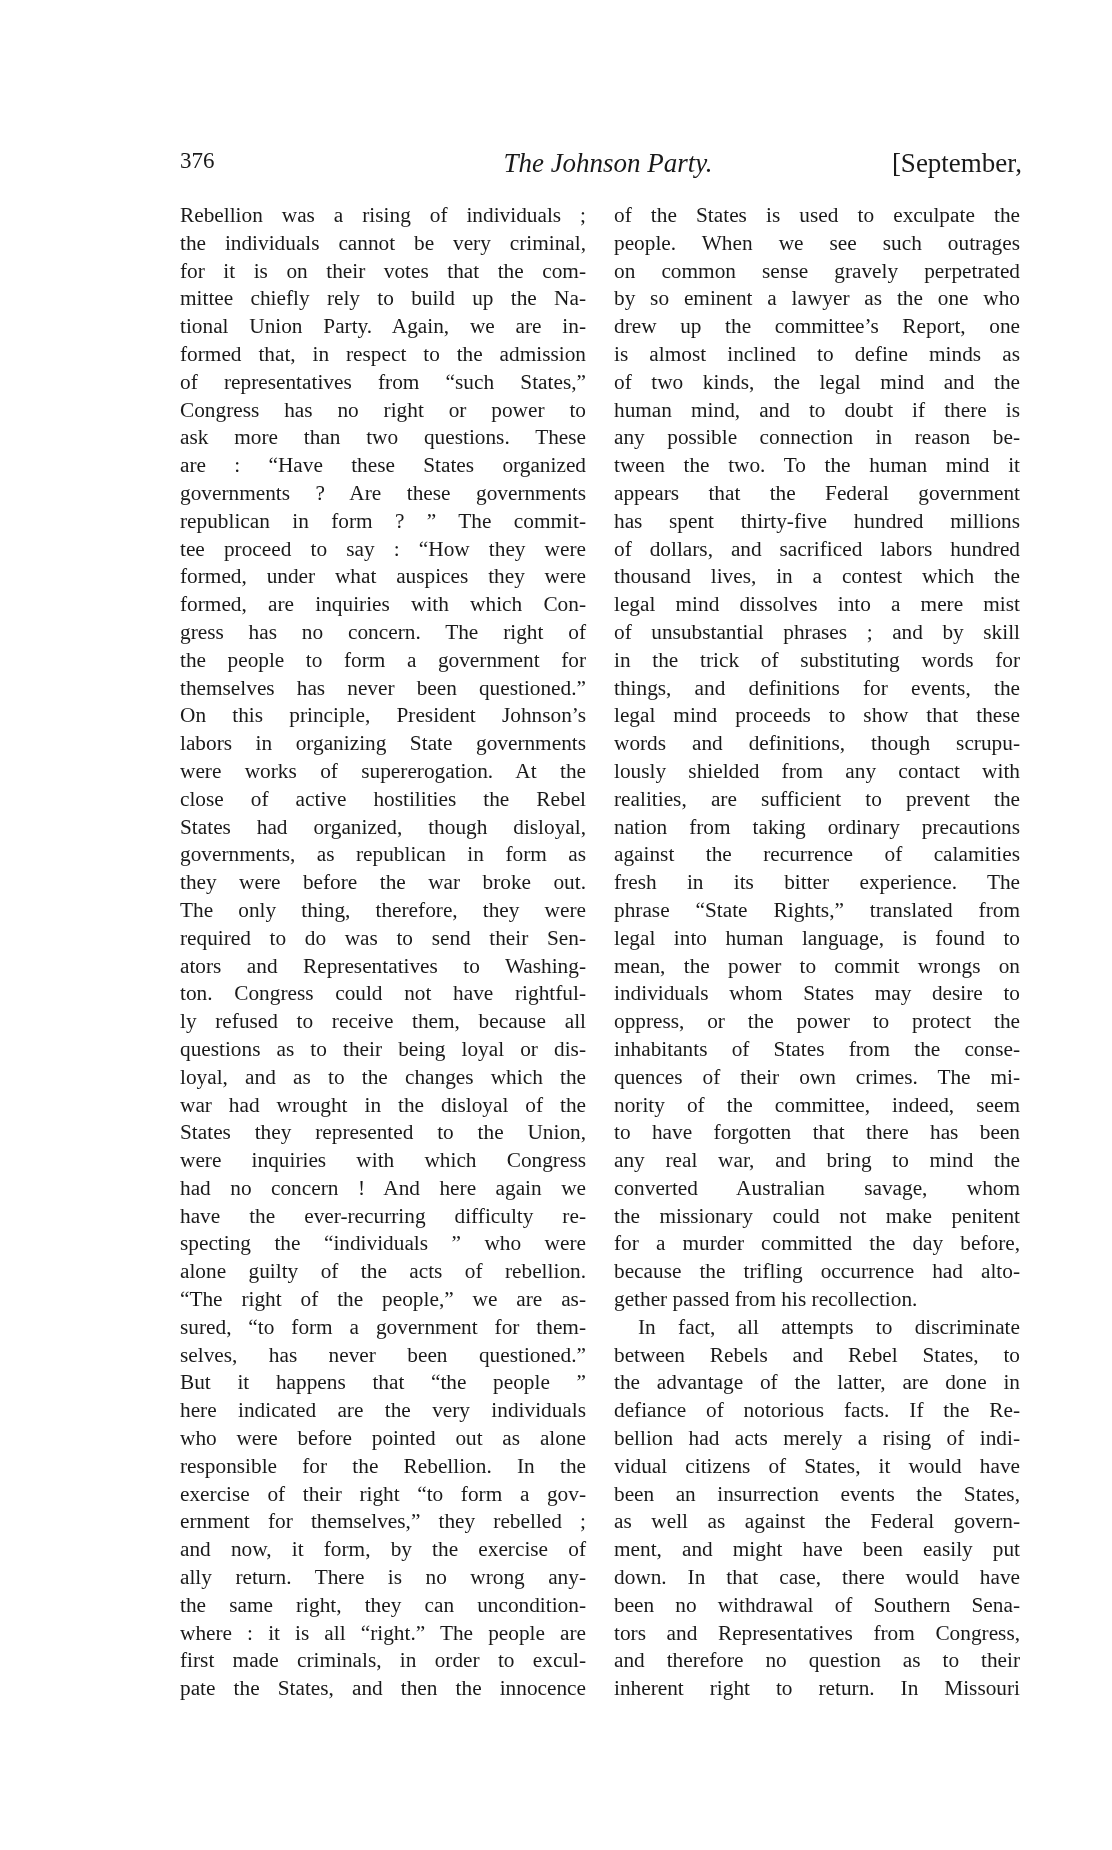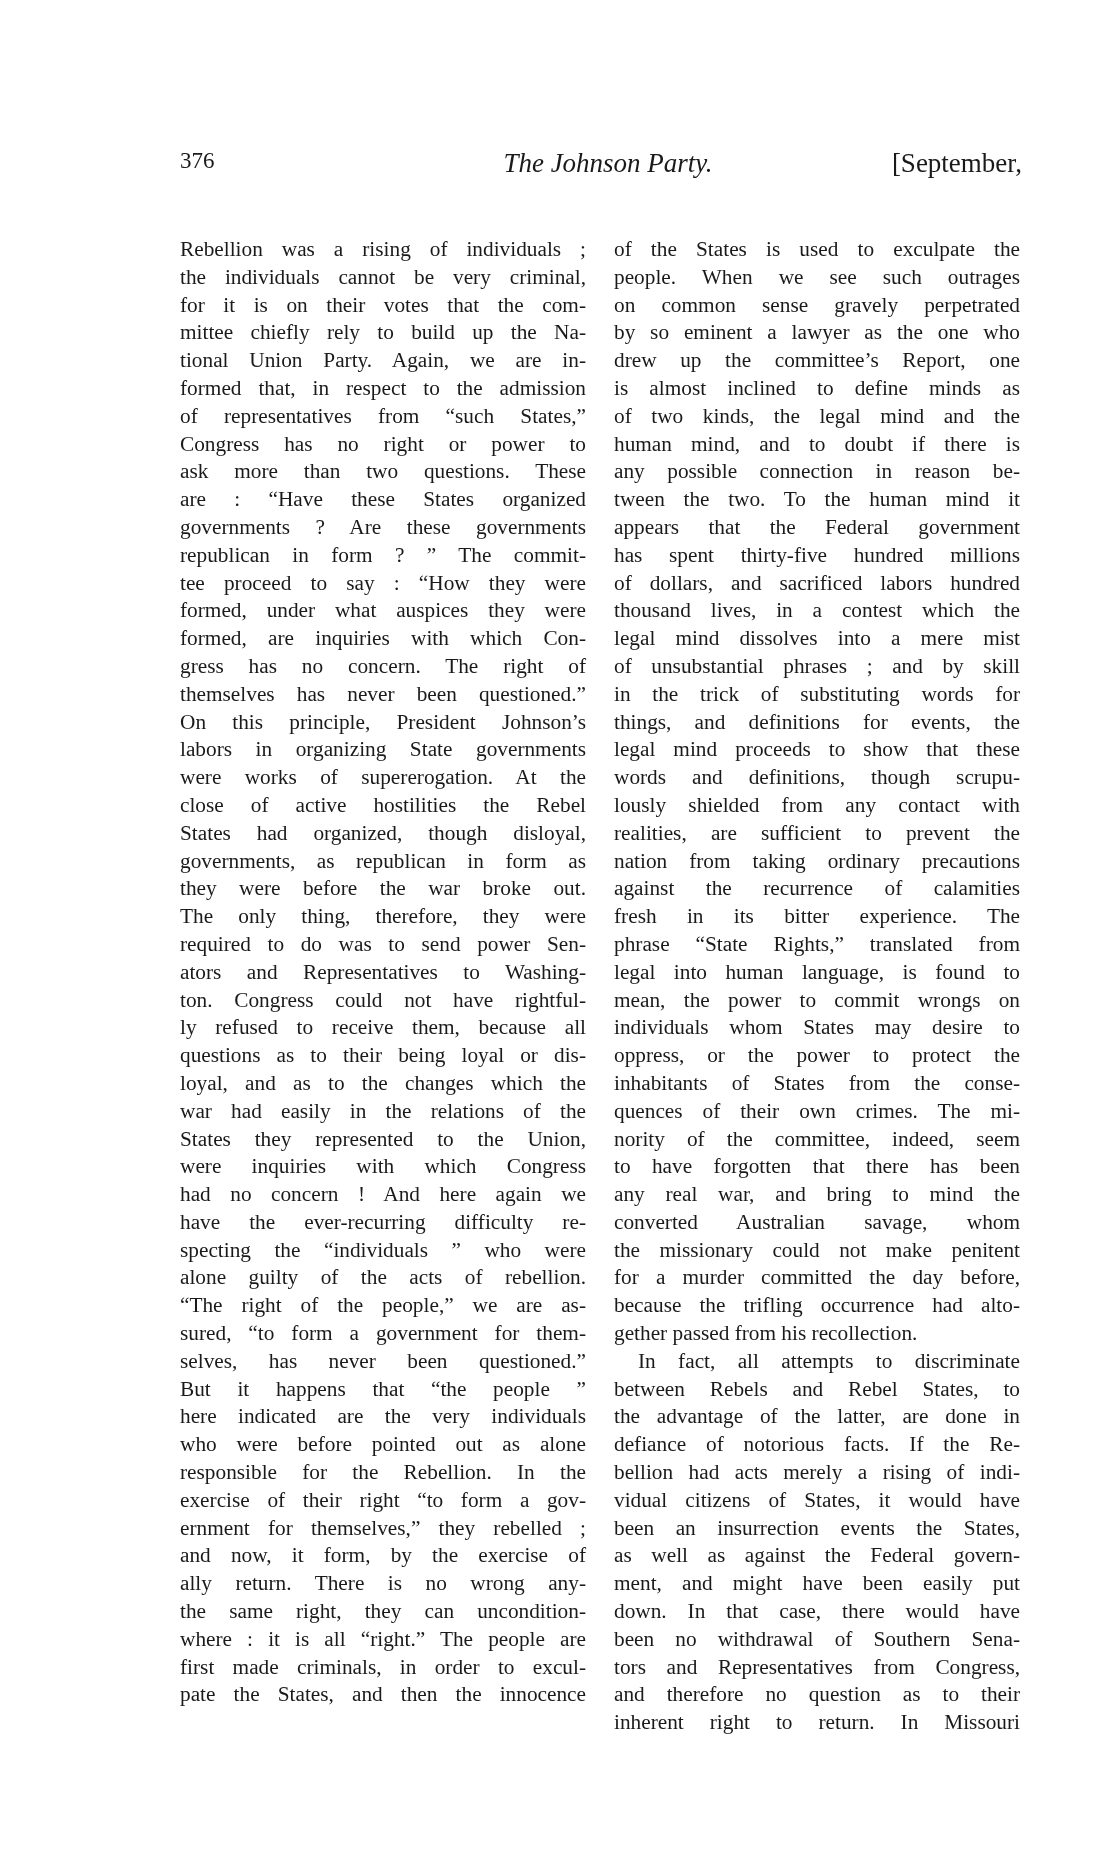--- a/index.html
+++ b/index.html
@@ -4,21 +4,21 @@
 <style>
   html, body { margin: 0; padding: 0; background: #ffffff; }
   body { width: 1112px; height: 1850px; position: relative; overflow: hidden;
          font-family: "Liberation Serif", "DejaVu Serif", serif; color: #1a1a1a; }
   .header { position: absolute; top: 148px; left: 180px; width: 842px; height: 36px; }
   .page-num { position: absolute; left: 0; top: 0; font-size: 23px; }
   .running-title { position: absolute; left: 14px; right: 0; top: 0; text-align: center;
                    font-style: italic; font-size: 27px; }
   .month { position: absolute; right: 0; top: 0; font-size: 27px; }
   .col { position: absolute; top: 202px; width: 406px; font-size: 21.3px;
-         line-height: 27.8px; margin-top: 34px; }
+         line-height: 27.8px; }
   .col-left { left: 180px; }
   .col-right { left: 614px; }
   .line { display: block; white-space: nowrap; text-align: justify; text-align-last: justify;
           height: 27.8px; }
   .line.last { text-align-last: left; }
   .line.indent { padding-left: 24px; }
 </style>
 </head>
 <body>
 
@@ -38,36 +38,37 @@
     <span class="line">of representatives from “such States,”</span>
     <span class="line">Congress has no right or power to</span>
     <span class="line">ask more than two questions.  These</span>
     <span class="line">are : “Have these States organized</span>
     <span class="line">governments ?  Are these governments</span>
     <span class="line">republican in form ? ”  The commit-</span>
     <span class="line">tee proceed to say : “How they were</span>
     <span class="line">formed, under what auspices they were</span>
     <span class="line">formed, are inquiries with which Con-</span>
     <span class="line">gress has no concern.  The right of</span>
+    <span class="line">the people to form a government for</span>
     <span class="line">themselves has never been questioned.”</span>
     <span class="line">On this principle, President Johnson’s</span>
     <span class="line">labors in organizing State governments</span>
     <span class="line">were works of supererogation.  At the</span>
     <span class="line">close of active hostilities the Rebel</span>
     <span class="line">States had organized, though disloyal,</span>
     <span class="line">governments, as republican in form as</span>
     <span class="line">they were before the war broke out.</span>
     <span class="line">The only thing, therefore, they were</span>
-    <span class="line">required to do was to send power Sen-</span>
+    <span class="line">required to do was to send their Sen-</span>
     <span class="line">ators and Representatives to Washing-</span>
     <span class="line">ton.  Congress could not have rightful-</span>
     <span class="line">ly refused to receive them, because all</span>
     <span class="line">questions as to their being loyal or dis-</span>
     <span class="line">loyal, and as to the changes which the</span>
-    <span class="line">war had easily in the relations of the</span>
+    <span class="line">war had wrought in the disloyal of the</span>
     <span class="line">States they represented to the Union,</span>
     <span class="line">were inquiries with which Congress</span>
     <span class="line">had no concern !  And here again we</span>
     <span class="line">have the ever-recurring difficulty re-</span>
     <span class="line">specting the “individuals ” who were</span>
     <span class="line">alone guilty of the acts of rebellion.</span>
     <span class="line">“The right of the people,” we are as-</span>
     <span class="line">sured, “to form a government for them-</span>
     <span class="line">selves, has never been questioned.”</span>
     <span class="line">But it happens that “the people ”</span>

